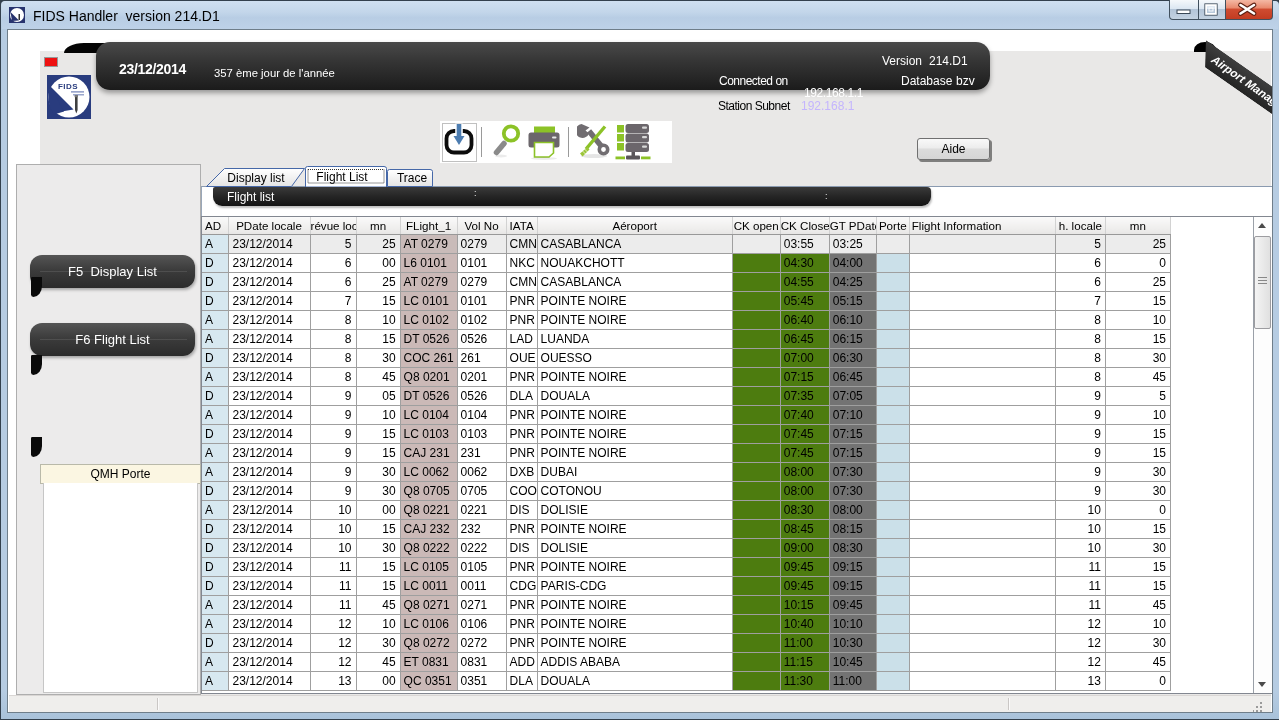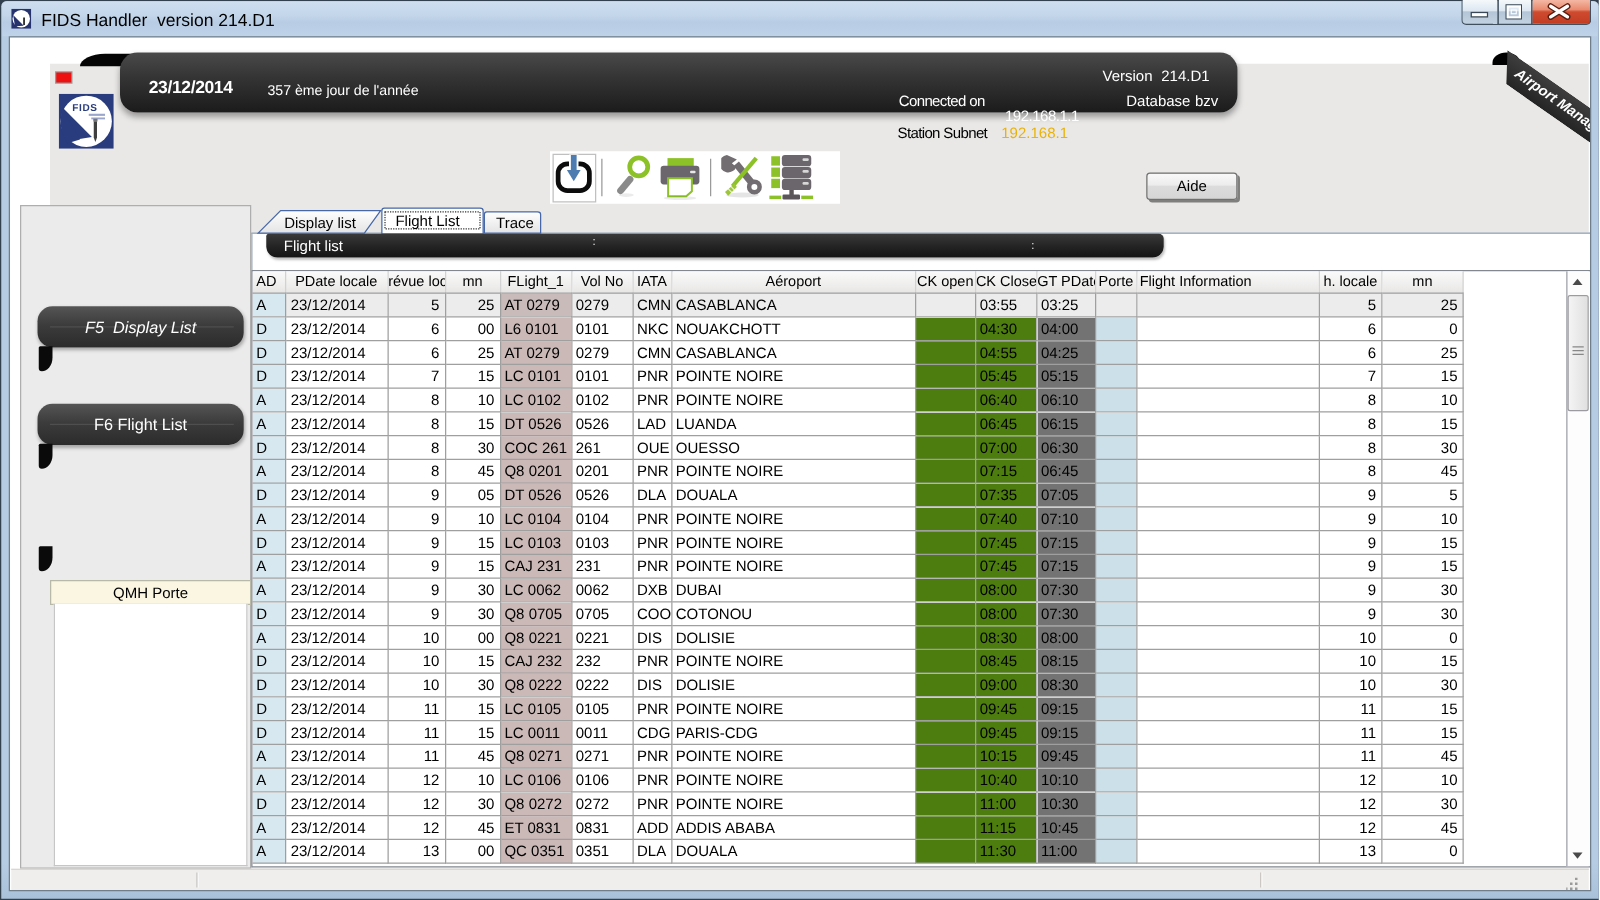--- a/index.html
+++ b/index.html
@@ -126,21 +126,21 @@
    <div class="t" style="left:23px;top:19px;font-size:14px;font-weight:bold;letter-spacing:-0.3px;">23/12/2014</div>
    <div class="t" style="left:118px;top:25px;font-size:11.3px;">357 ème jour de l'année</div>
    <div class="t" style="left:786px;top:12px;font-size:12px;">Version</div>
    <div class="t" style="left:833px;top:12px;font-size:12px;">214.D1</div>
    <div class="t" style="left:623px;top:32px;font-size:12px;letter-spacing:-0.5px;">Connected on</div>
    <div class="t" style="left:708px;top:32px;font-size:12px;letter-spacing:-0.4px;margin-top:12px;">192.168.1.1</div>
    <div class="t" style="left:805px;top:32px;font-size:12px;">Database</div>
    <div class="t" style="left:860px;top:32px;font-size:12px;">bzv</div>
  </div>
  <div class="abs" style="left:718px;top:99px;font-size:12px;color:#000;letter-spacing:-0.5px;">Station Subnet</div>
- <div class="abs" style="left:801px;top:99px;font-size:12px;color:#eab308;">192.168.1</div>
+ <div class="abs" style="left:801px;top:99px;font-size:12px;color:#c4b5fd;">192.168.1</div>
 
  <div id="toolbar"></div>
  <div class="abs" style="left:442px;top:123px;width:33px;height:37px;border:1px solid #c0c0c0;"></div>
  <svg class="abs" style="left:444px;top:122px" width="30" height="36">
    <rect x="2.5" y="9" width="25" height="21.5" rx="7.5" fill="none" stroke="#0c0c0c" stroke-width="3.8"></rect>
    <path d="M15 1.5 L15 13.5" stroke="#fff" stroke-width="7.6"></path>
    <path d="M8.5 14 L21.5 14 L15 24 Z" fill="#fff" stroke="#fff" stroke-width="2.6" stroke-linejoin="round"></path>
    <path d="M15 2 L15 14" stroke="#4c7cb0" stroke-width="4.6"></path>
    <path d="M9.5 14 L20.5 14 L15 23 Z" fill="#4c7cb0"></path>
  </svg>
@@ -186,21 +186,21 @@
  <div class="abs" style="left:917px;top:138px;width:71px;height:20px;border:1px solid #707070;border-radius:3px;
   background:linear-gradient(180deg,#f9f9f9,#ececec 45%,#dcdcdc 50%,#d5d5d5);text-align:center;line-height:20px;font-size:12px;
   box-shadow:2px 2px 0 rgba(40,40,40,0.55);">Aide</div>
 
  <div class="abs" style="left:8px;top:30px;width:1264px;height:682px;overflow:hidden;pointer-events:none;">
    <div class="abs" style="left:1186px;top:12px;width:22px;height:10px;background:#000;border-radius:11px 11px 0 0/8px 8px 0 0;"></div>
    <div id="ribbon">Airport Manager&nbsp;&nbsp;</div>
  </div>
 
  <div id="sidebar"></div>
- <div class="fbtn" style="top:245px;font-style:italic;">F5&nbsp; Display List</div>
+ <div class="fbtn" style="top:255px;">F5&nbsp; Display List</div>
  <div class="ftail" style="top:277px;"></div>
  <div class="fbtn" style="top:323px;">F6 Flight List</div>
  <div class="ftail" style="top:355px;"></div>
  <div class="ftail" style="top:437px;"></div>
  <div id="qmhhead">QMH Porte</div>
  <div id="qmhbody"></div>
 
  <div id="tabpage"></div>
  <svg id="tabs" width="240" height="25">
   <defs>

